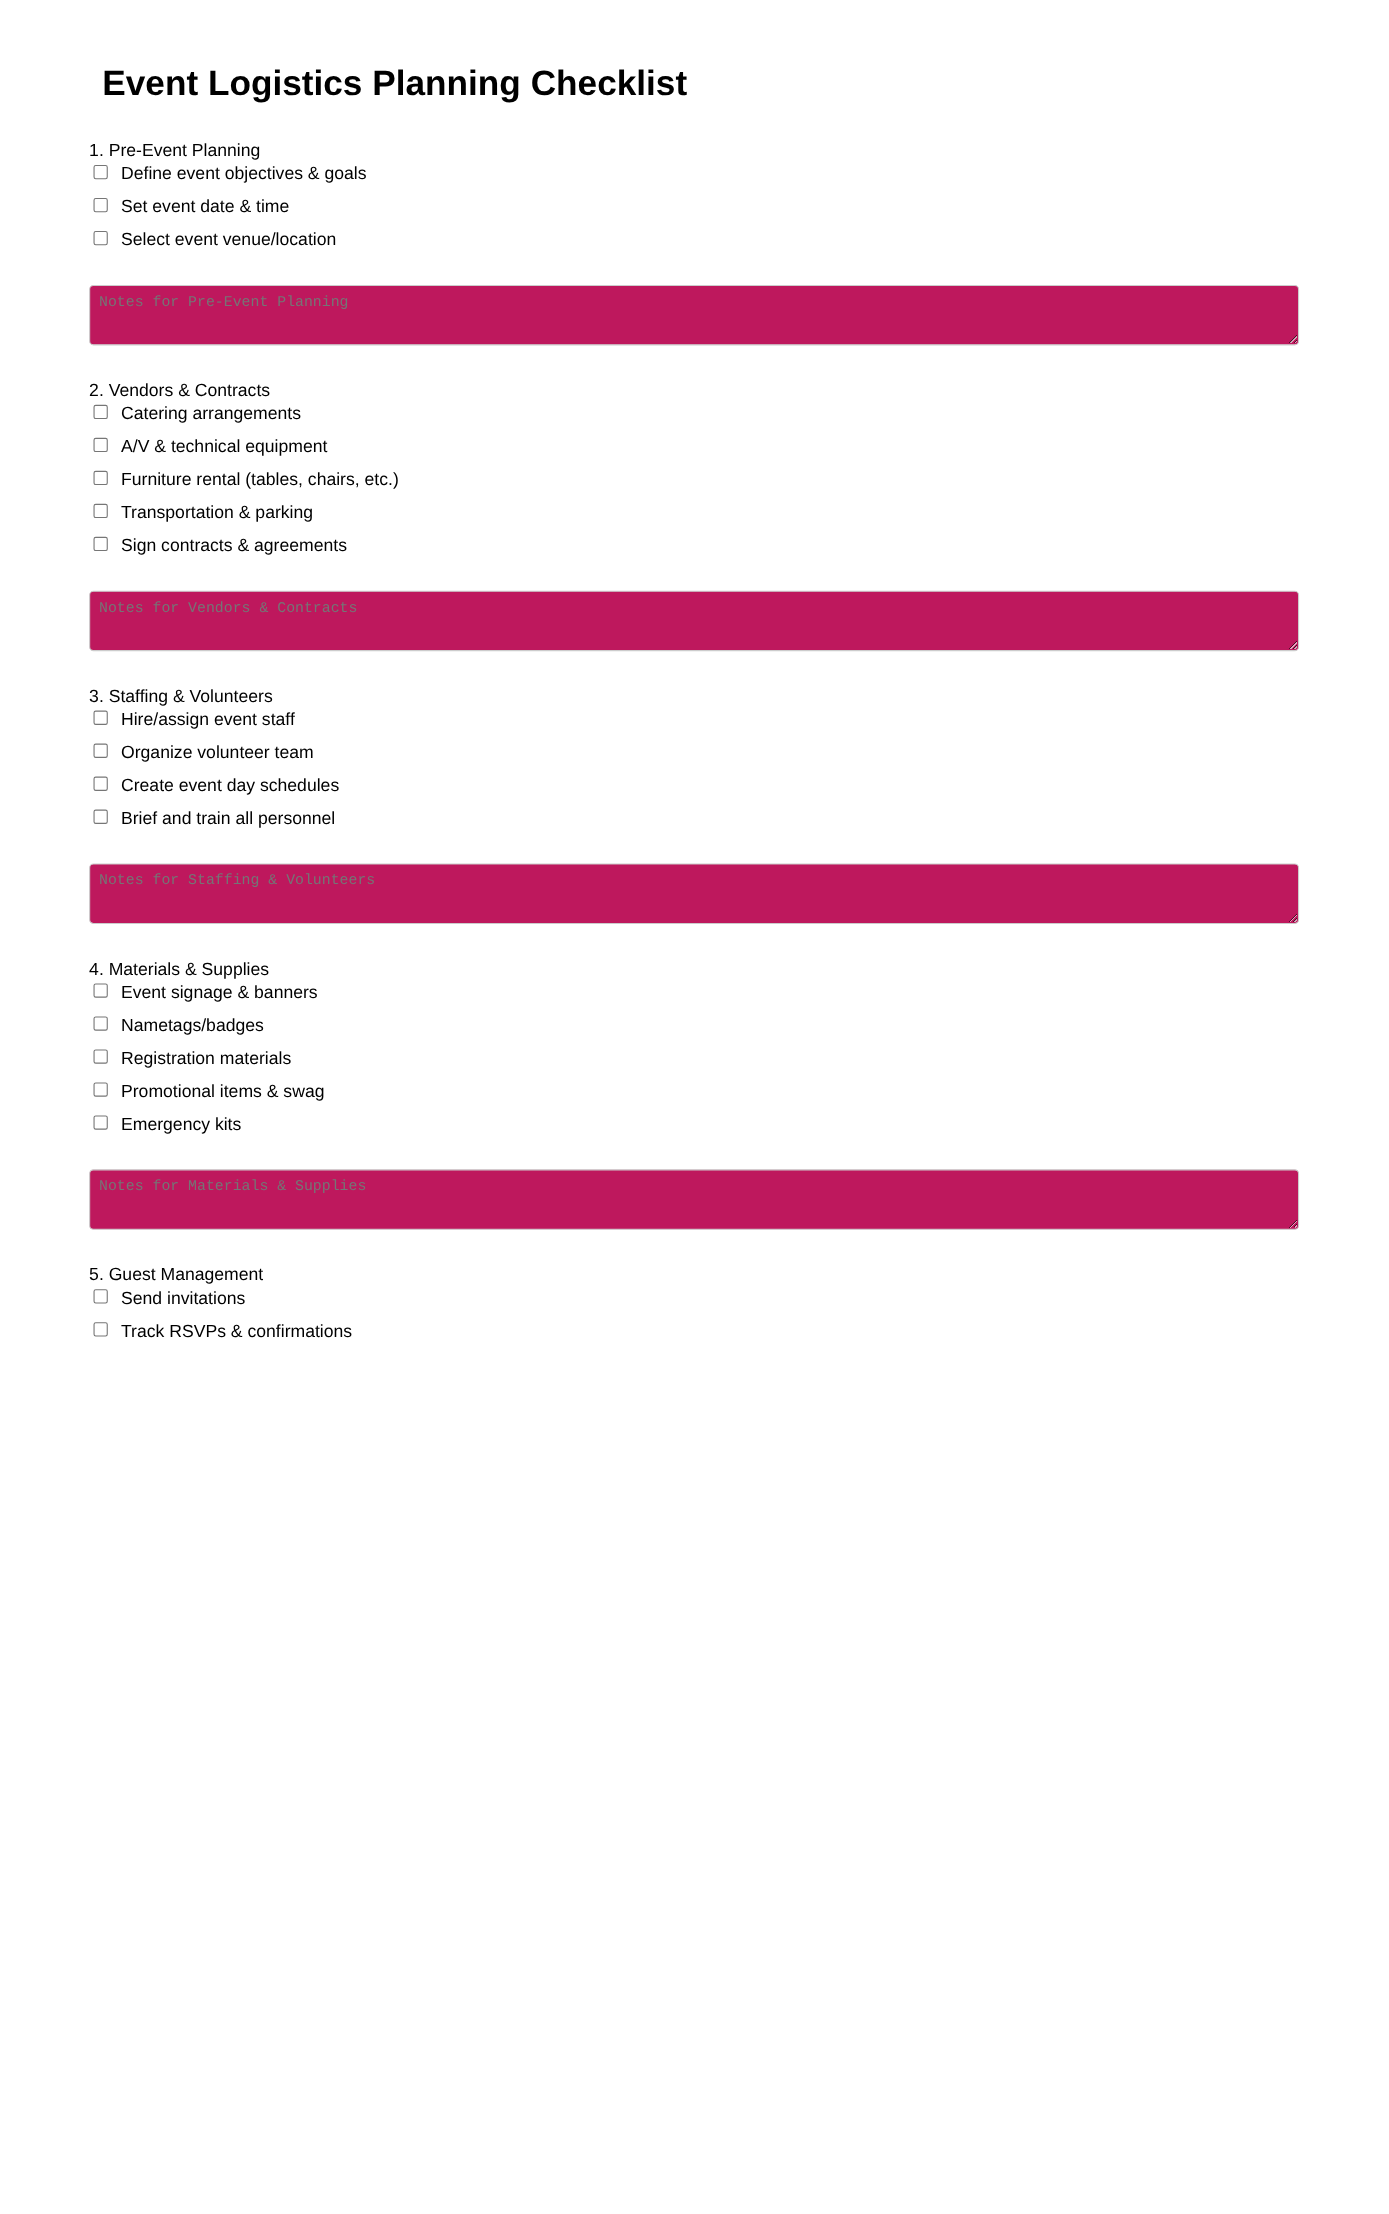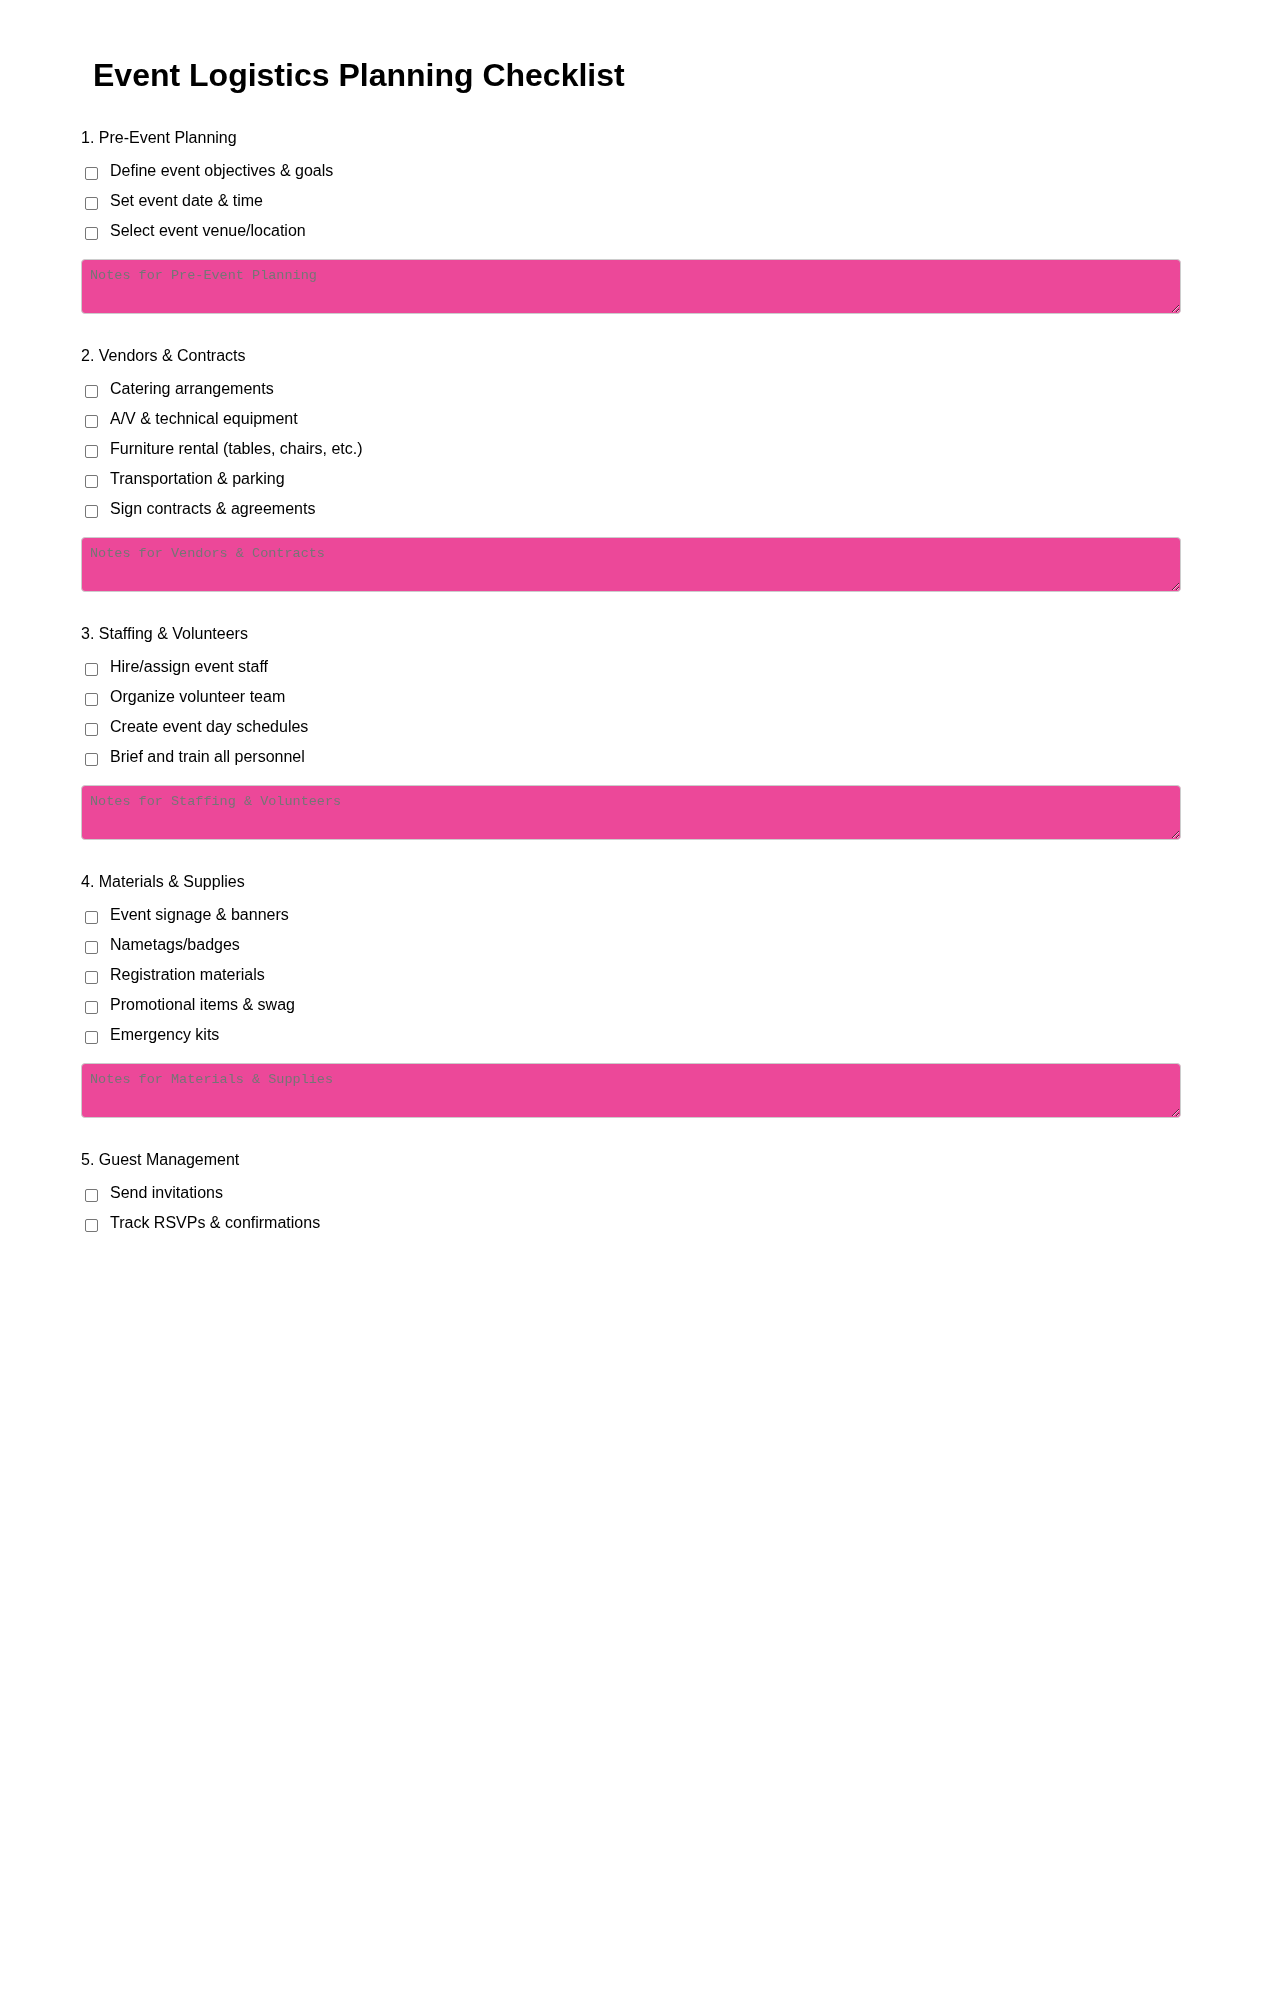--- a/index.html
+++ b/index.html
@@ -47,21 +47,21 @@
       white-space: nowrap;
     }
     .checklist {
       list-style: none;
       margin: 0;
       padding: 0;
     }
     .check-item {
       height: 30px;
       display: flex;
-      align-items: flex-end;
+      align-items: flex-start;
       margin: 0;
       padding: 0;
     }
     .check-item input[type="checkbox"] {
       width: 13px;
       height: 13px;
       margin: 0 0 0 4px;
       appearance: none;
       -webkit-appearance: none;
       border: 1px solid #767676;
@@ -87,21 +87,21 @@
       width: 1100px;
       height: 55px;
       border: 1px solid #cccccc;
       border-radius: 4px;
       padding: 8px 8px;
       font-family: "Liberation Mono", monospace;
       font-size: 13.5px;
       line-height: 16px;
       color: #000000;
       resize: vertical;
-      background: #ec4899;
+      background: #be185d;
       outline: none;
     }
     .notes::placeholder { color: #757575; }
   </style>
 </head>
 <body>
 
 <div class="page">
   <h1 class="page-title">Event Logistics Planning Checklist</h1>
 

